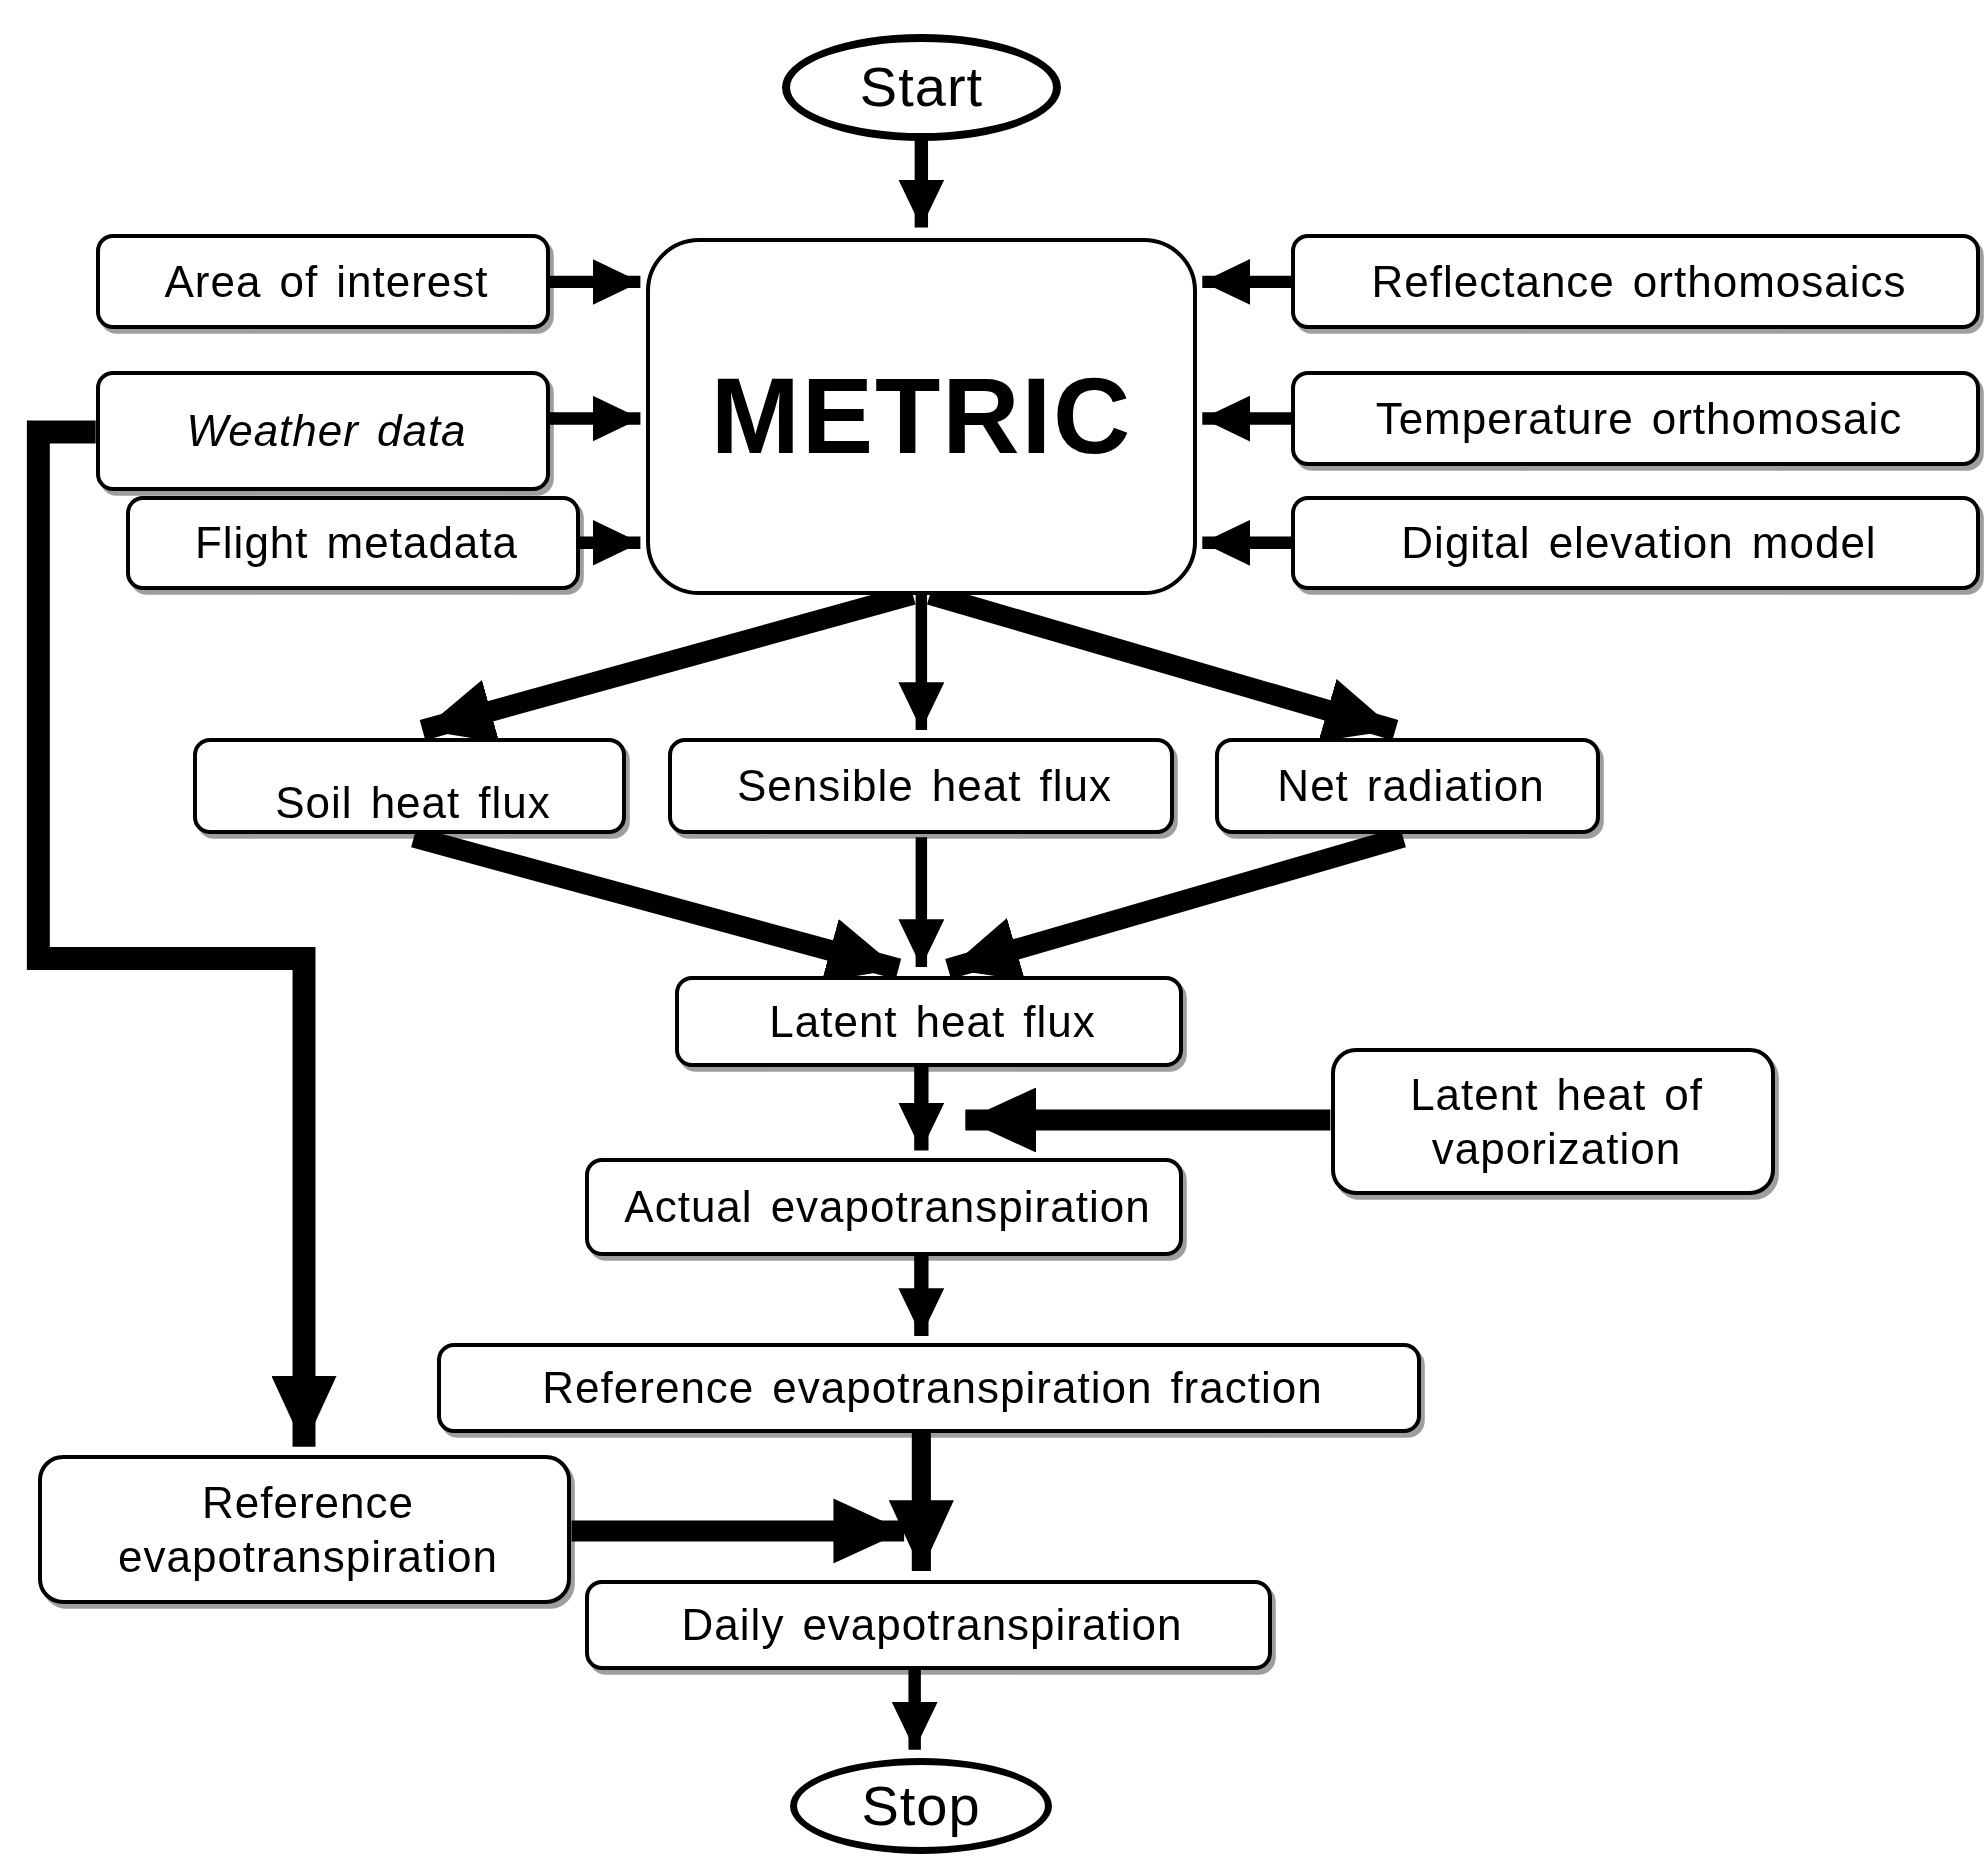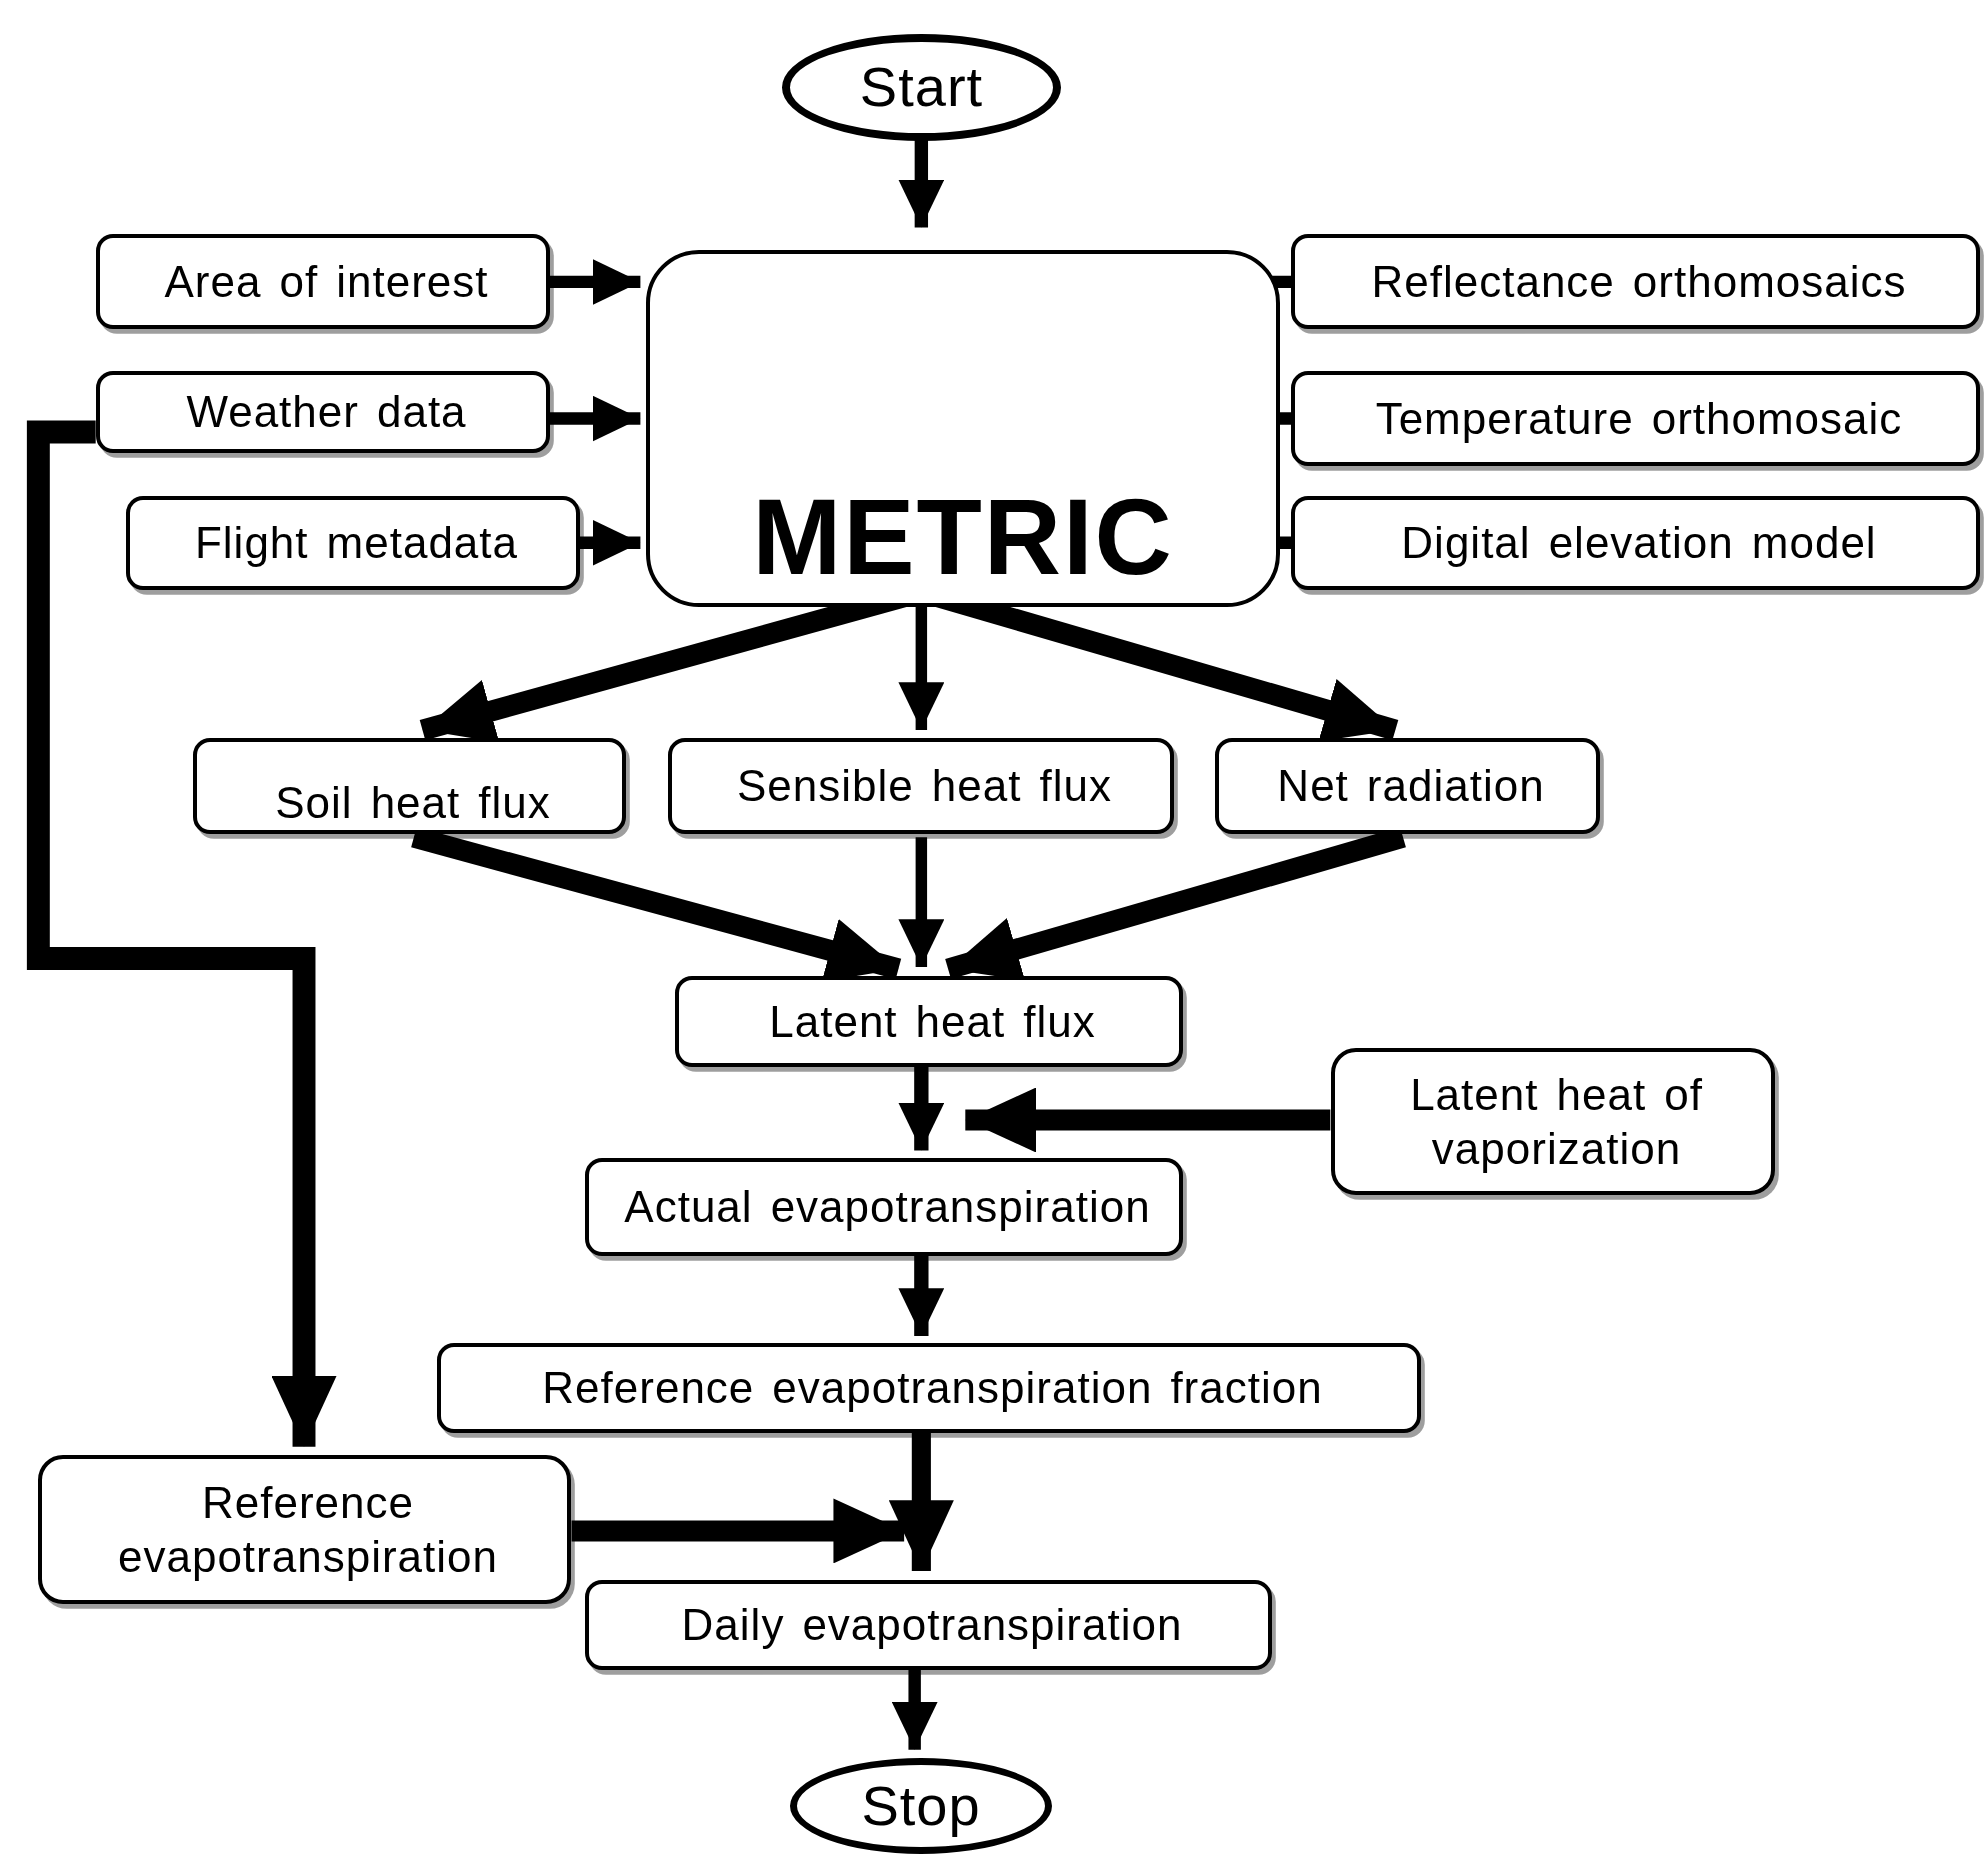--- a/index.html
+++ b/index.html
@@ -54,23 +54,23 @@
   .metric-label {
     font-size: 107px;
     font-weight: bold;
     letter-spacing: 1.9px;
   }
   .pad { padding: 0 17px; }
 
   
   #n-start        { left: 782px;  top: 34px;   width: 279px;  height: 107px; }
   #n-area         { left: 96px;  top: 234px;  width: 454px;  height: 95px;  }
-  #n-weather      { left: 96px;  top: 371px;  width: 454px;  height: 82px;  }
+  #n-weather      { left: 96px;  top: 371px;  width: 454px;  height: 120px; font-style: italic;  }
   #n-flight       { left: 96px;  top: 496px;  width: 454px;  height: 94px; margin-left: 30px;  }
-  #n-metric       { left: 646px;  top: 250px;  width: 634px;  height: 357px; align-items: flex-end; }
+  #n-metric       { left: 646px;  top: 238px;  width: 551px;  height: 357px; }
   #n-reflectance  { left: 1291px; top: 234px;  width: 689px;  height: 95px;  }
   #n-temperature  { left: 1291px; top: 371px;  width: 689px;  height: 95px;  }
   #n-dem          { left: 1291px; top: 496px;  width: 689px;  height: 94px;  }
   #n-soil         { left: 193px;  top: 738px;  width: 433px;  height: 96px; align-items: flex-end; }
   #n-sensible     { left: 668px;  top: 738px;  width: 506px;  height: 96px; }
   #n-net          { left: 1215px; top: 738px;  width: 385px;  height: 96px; }
   #n-latent       { left: 675px;  top: 976px; width: 508px;  height: 91px;  }
   #n-vapor        { left: 1331px; top: 1048px; width: 444px;  height: 147px; border-radius: 25px; }
   #n-actual       { left: 585px;  top: 1158px; width: 598px;  height: 98px; align-items: center; }
   #n-fraction     { left: 437px;  top: 1343px; width: 984px; height: 90px;  }

